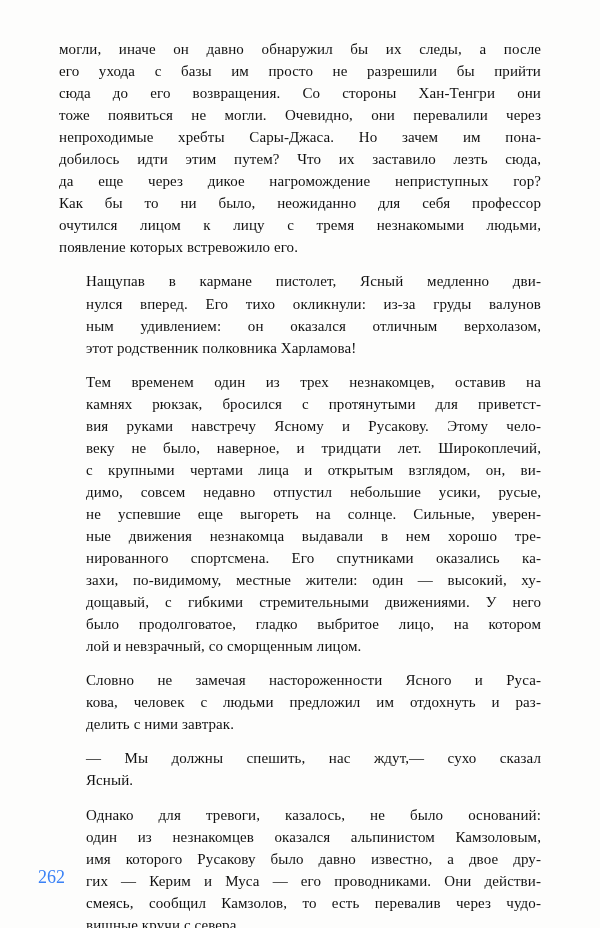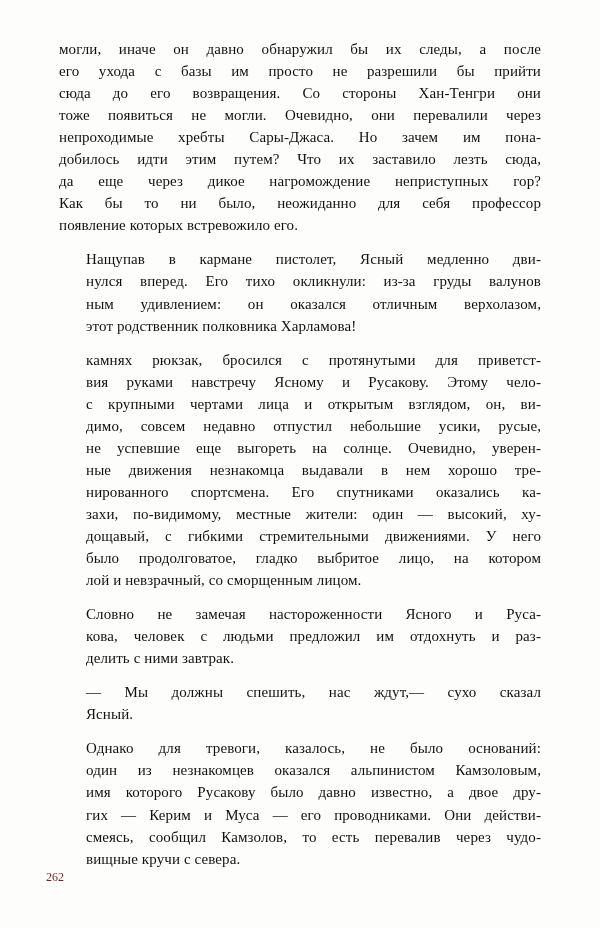--- a/index.html
+++ b/index.html
@@ -56,60 +56,63 @@
   }
   span.line.last {
     text-align-last: left;
   }
   span.line.indent {
     text-indent: 27px;
   }
 
   #page-number {
     position: absolute;
-    left: 46px;
+    left: 38px;
     top: 866px;
-    font-size: 12px;
+    font-size: 18px;
     line-height: 22px;
     font-family: "Liberation Serif", "DejaVu Serif", serif;
-    color: #7f1d1d;
+    color: #3b82f6;
   }
 </style>
 </head>
 <body>
 
 <div id="page">
 
   <div id="text-column">
 
     <p class="para cont">
       <span class="line">могли, иначе он давно обнаружил бы их следы, а после</span>
       <span class="line">его ухода с базы им просто не разрешили бы прийти</span>
       <span class="line">сюда до его возвращения. Со стороны Хан-Тенгри они</span>
       <span class="line">тоже появиться не могли. Очевидно, они перевалили через</span>
       <span class="line">непроходимые хребты Сары-Джаса. Но зачем им пона-</span>
       <span class="line">добилось идти этим путем? Что их заставило лезть сюда,</span>
       <span class="line">да еще через дикое нагромождение неприступных гор?</span>
       <span class="line">Как бы то ни было, неожиданно для себя профессор</span>
+      <span class="line">очутился лицом к лицу с тремя незнакомыми людьми,</span>
       <span class="line last">появление которых встревожило его.</span>
     </p>
 
     <p class="para">
       <span class="line indent">Нащупав в кармане пистолет, Ясный медленно дви-</span>
       <span class="line">нулся вперед. Его тихо окликнули: из-за груды валунов</span>
       <span class="line">ным удивлением: он оказался отличным верхолазом,</span>
       <span class="line last">этот родственник полковника Харламова!</span>
     </p>
 
     <p class="para">
+      <span class="line indent">Тем временем один из трех незнакомцев, оставив на</span>
       <span class="line">камнях рюкзак, бросился с протянутыми для приветст-</span>
       <span class="line">вия руками навстречу Ясному и Русакову. Этому чело-</span>
+      <span class="line">веку не было, наверное, и тридцати лет. Широкоплечий,</span>
       <span class="line">с крупными чертами лица и открытым взглядом, он, ви-</span>
       <span class="line">димо, совсем недавно отпустил небольшие усики, русые,</span>
-      <span class="line">не успевшие еще выгореть на солнце. Очевидно, уверен-</span>
+      <span class="line">не успевшие еще выгореть на солнце. Сильные, уверен-</span>
       <span class="line">ные движения незнакомца выдавали в нем хорошо тре-</span>
       <span class="line">нированного спортсмена. Его спутниками оказались ка-</span>
       <span class="line">захи, по-видимому, местные жители: один — высокий, ху-</span>
       <span class="line">дощавый, с гибкими стремительными движениями. У него</span>
       <span class="line">было продолговатое, гладко выбритое лицо, на котором</span>
       <span class="line last">лой и невзрачный, со сморщенным лицом.</span>
     </p>
 
     <p class="para">
       <span class="line indent">Словно не замечая настороженности Ясного и Руса-</span>

